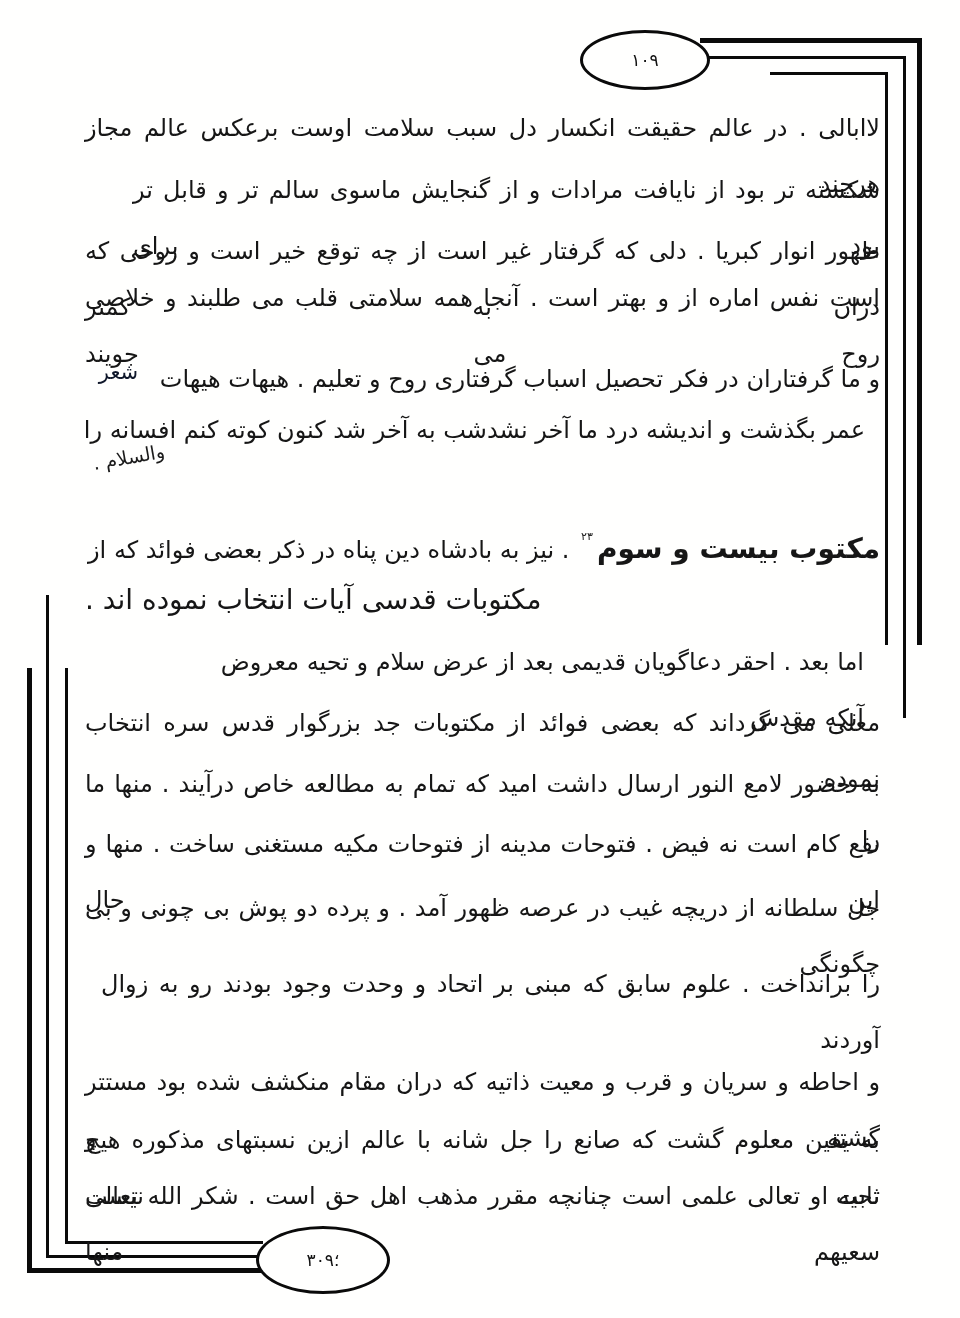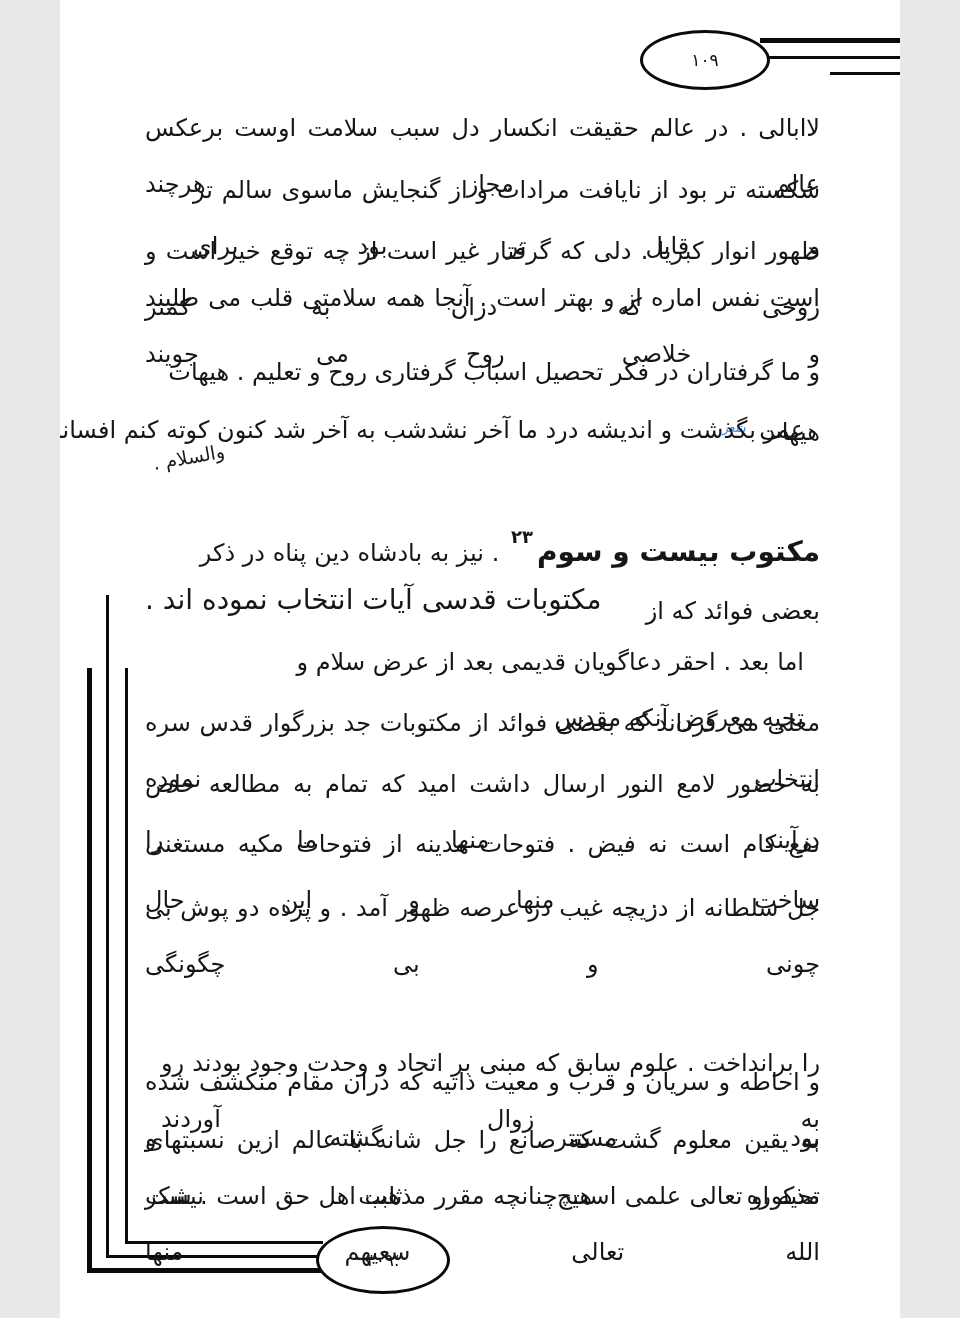--- a/index.html
+++ b/index.html
@@ -1,17 +1,17 @@
 <!DOCTYPE html>
 <html lang="fa"><head>
 <meta charset="utf-8">
 <style>
   html,body{margin:0;padding:0;background:#e8e8e8;}
   .scan{
-    position:relative;width:840px;height:1318px;margin:0 auto;
+    position:relative;width:960px;height:1318px;margin:0 auto;
     background:#fffffe;color:#151515;overflow:hidden;
     font-family:"DejaVu Sans",sans-serif;
   }
   
   .rule{position:absolute;background:#0a0a0a;}
   
   .oval{
     position:absolute;border:3px solid #0a0a0a;border-radius:50%;
     background:#fffffe;display:flex;align-items:center;justify-content:center;
     font-size:17px;letter-spacing:2px;color:#111;
@@ -32,28 +32,28 @@
   .valediction{
     position:absolute;left:95px;top:452px;direction:rtl;font-size:19px;
     color:#1b1b1b;transform:rotate(-10deg);transform-origin:left bottom;
   }
   .heading-line{
     position:absolute;left:85px;right:80px;direction:rtl;font-size:24px;
     line-height:58px;color:#161616;text-align:right;
   }
   .heading-title{font-weight:bold;font-size:28px;letter-spacing:1px;position:relative;}
   .heading-sup{
-    font-size:18px;font-weight:bold;vertical-align:18px;margin:0 4px;letter-spacing:1px;
+    font-size:11px;font-weight:normal;vertical-align:18px;margin:0 4px;letter-spacing:1px;
   }
   .heading-cont{font-size:24px;}
   .heading2{
     position:absolute;left:85px;right:80px;direction:rtl;font-size:28px;
     line-height:56px;color:#161616;text-align:left;text-align-last:left;
   }
-  .poem-marker{font-size:13px;vertical-align:8px;margin-right:5px;color:#3b82f6;}
+  .poem-marker{font-size:21px;vertical-align:8px;margin-right:14px;color:#0f172a;}
 </style>
 </head>
 <body>
 
 <div class="scan">
 
   <div class="rule" style="left:700px;top:38px;width:222px;height:5px;"></div>
   <div class="rule" style="left:917px;top:38px;width:5px;height:607px;"></div>
   <div class="rule" style="left:703px;top:56px;width:203px;height:3px;"></div>
   <div class="rule" style="left:903px;top:56px;width:3px;height:662px;"></div>
@@ -93,18 +93,18 @@
     <span class="heading-title"><span>مکتوب بیست و سوم</span><span class="heading-sup">۲۳</span></span>
     <span class="heading-cont">. نیز به بادشاه دین پناه در ذکر بعضی فوائد که از</span>
   </div>
   <div class="heading2" style="top:572px;">مکتوبات قدسی آیات انتخاب نموده اند .</div>
 
   <div class="tline noju indent-first" style="top:634px;">اما بعد . احقر دعاگویان قدیمی بعد از عرض سلام و تحیه معروض آنکه مقدس</div>
   <div class="tline" style="top:695px;">معلی می گرداند که بعضی فوائد از مکتوبات جد بزرگوار قدس سره انتخاب نموده</div>
   <div class="tline" style="top:756px;">به حضور لامع النور ارسال داشت امید که تمام به مطالعه خاص درآیند . منها ما را</div>
   <div class="tline" style="top:816px;">نفع کام است نه فیض . فتوحات مدینه از فتوحات مکیه مستغنی ساخت . منها و این حال</div>
   <div class="tline" style="top:880px;">جل سلطانه از دریچه غیب در عرصه ظهور آمد . و پرده دو پوش بی چونی و بی چگونگی</div>
-  <div class="tline" style="top:1035px;margin-left:16px;">را برانداخت . علوم سابق که مبنی بر اتحاد و وحدت وجود بودند رو به زوال آوردند</div>
+  <div class="tline" style="top:956px;margin-left:16px;">را برانداخت . علوم سابق که مبنی بر اتحاد و وحدت وجود بودند رو به زوال آوردند</div>
   <div class="tline" style="top:1054px;">و احاطه و سریان و قرب و معیت ذاتیه که دران مقام منکشف شده بود مستتر گشته و</div>
   <div class="tline" style="top:1112px;">به یقین معلوم گشت که صانع را جل شانه با عالم ازین نسبتهای مذکوره هیچ ثابت نیست</div>
   <div class="tline" style="top:1168px;">تحیه او تعالی علمی است چنانچه مقرر مذهب اهل حق است . شکر الله تعالی سعیهم منها</div>
 
 </div>
 
 </body></html>

